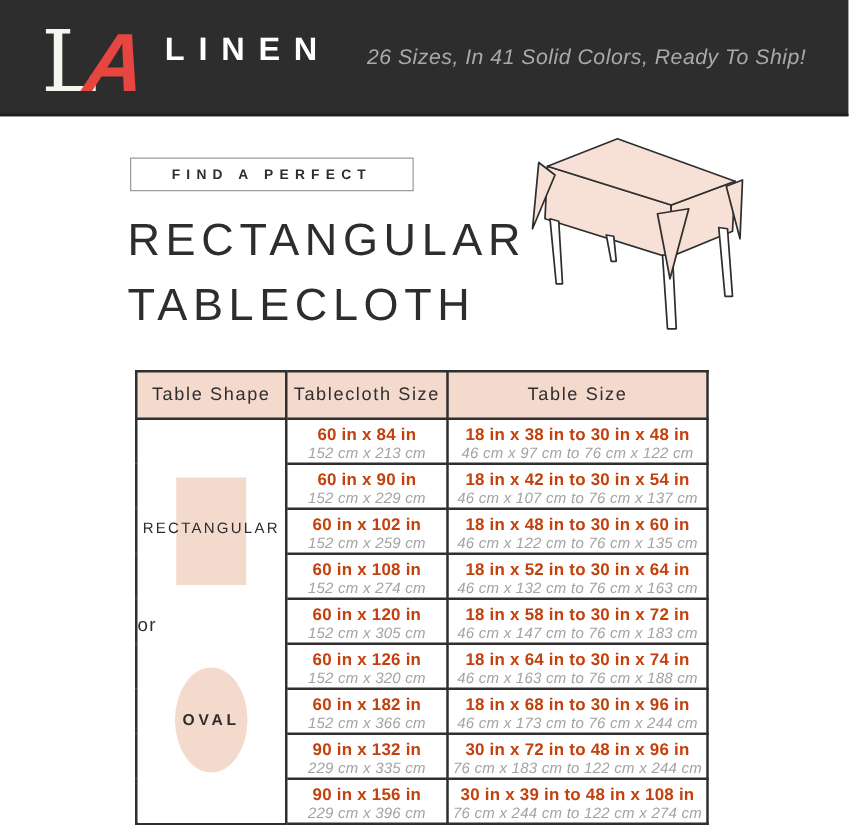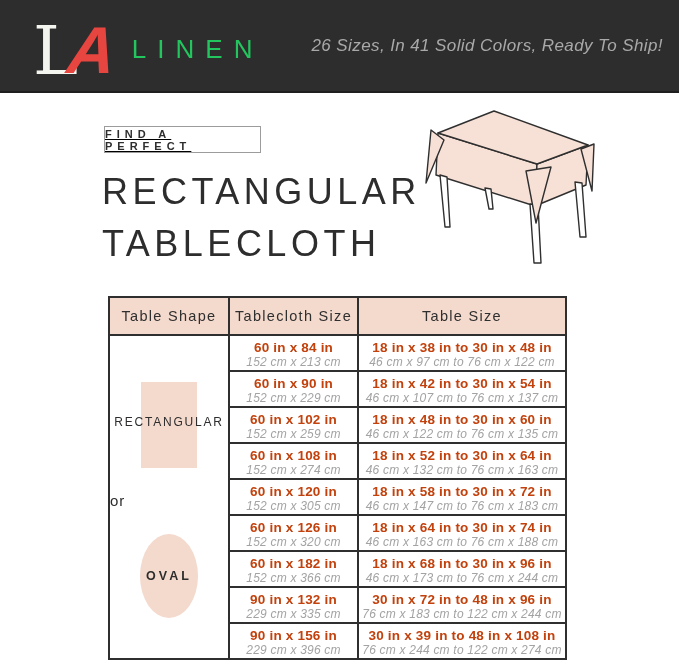--- a/index.html
+++ b/index.html
@@ -18,32 +18,32 @@
   .logo-l {
     font-family:"DejaVu Serif", serif; font-size:68px; line-height:70px;
     color:#f5f5f0; font-weight:400;
   }
   .logo-a {
     font-family:"Liberation Sans", sans-serif; font-size:66px; line-height:72px;
     color:#e64540; font-weight:bold; font-style:italic;
     margin-left:-10px; transform:skewX(-6deg);
   }
   .logo-linen {
-    font-size:26px; line-height:26px; color:#22c55e; letter-spacing:11px;
-    font-weight:400; margin-left:16px; margin-bottom:24px;
+    font-size:26px; line-height:26px; color:#ffffff; letter-spacing:11px;
+    font-weight:700; margin-left:16px; margin-bottom:34px;
   }
   .tagline {
-    position:absolute; right:16px; top:36px;
+    position:absolute; right:34px; top:36px;
     font-size:17px; font-style:italic; color:#a9a9a9; letter-spacing:0.4px;
   }
 
   
   .badge {
-    position:absolute; left:104px; top:126px; width:157px; height:27px;
-    border:1px solid #9c9c9c; display:flex; align-items:center; justify-content:center;text-decoration:underline;
+    position:absolute; left:104px; top:126px; width:227px; height:27px;
+    border:1px solid #9c9c9c; display:flex; align-items:center; justify-content:center;
   }
   .badge span { font-size:11px; font-weight:bold; letter-spacing:5px; color:#2d2d2d; }
   .title {
     position:absolute; left:102px; top:166px;
     font-size:36px; line-height:52px; letter-spacing:4.5px;
     color:#2d2d2d; font-weight:400;
   }
 
   
   .illustration { position:absolute; left:400px; top:105px; }

